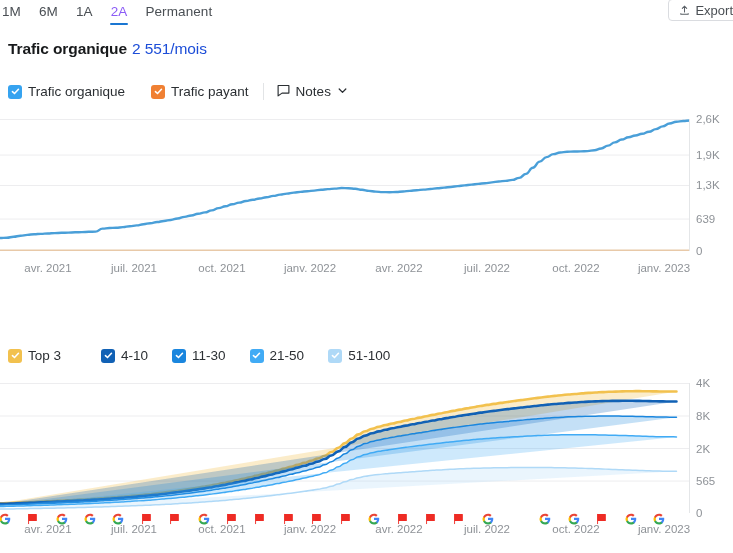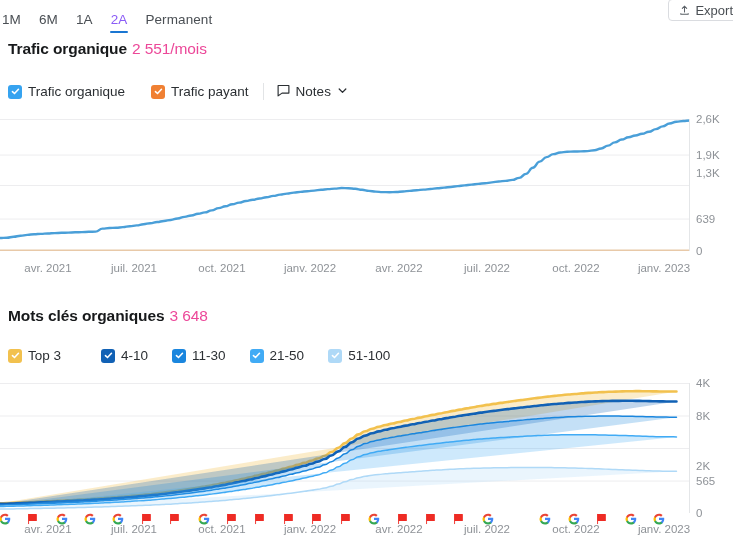--- a/index.html
+++ b/index.html
@@ -12,21 +12,21 @@
   }
   .page { position: relative; width: 733px; height: 553px; }
 
   
   .tabbar {
     position: absolute; top: 0; left: 0; width: 733px; height: 22px;
     display: flex; align-items: flex-start;
   }
   .tab {
     font-size: 13.5px; color: #4a4f54; letter-spacing: .1px;
-    padding: 12px 0 6px 0; margin-right: 18px; position: relative;
+    padding: 4px 0 6px 0; margin-right: 18px; position: relative;
     white-space: nowrap; cursor: pointer;
   }
   .tab:first-child { margin-left: 2px; }
   .tab.active { color: #8b5cf6; font-weight: 400; }
   .tab.active::after {
     content: ""; position: absolute; left: -1px; right: -1px; bottom: 0;
     height: 2.5px; background: #1a76d2; border-radius: 2px;
   }
 
   .export-btn {
@@ -36,21 +36,21 @@
     background: #fff; font-size: 13px; color: #4a4f54;
     cursor: pointer; white-space: nowrap;
   }
   .export-btn svg { display: block; }
 
   
   .sec-title {
     font-size: 15.5px; font-weight: bold; color: #17191b;
     letter-spacing: -.1px; white-space: nowrap;
   }
-  .sec-title .val { font-weight: normal; color: #ec4899; margin-left: 5px; }
+  .sec-title .val { font-weight: normal; color: #1d4ed8; margin-left: 5px; }
 
   
   .legend { display: flex; align-items: center; }
   .legend-item {
     display: flex; align-items: center; gap: 6px;
     font-size: 13.5px; color: #2b2f33; cursor: pointer; white-space: nowrap;
   }
   .cbox {
     width: 14px; height: 14px; border-radius: 3px;
     display: flex; align-items: center; justify-content: center;
@@ -148,38 +148,35 @@
         <line x1="0" x2="690" y1="100.05846153846153" y2="100.05846153846153" stroke="#ededef" stroke-width="1"></line>
         <line x1="0" x2="690" y1="66.5" y2="66.5" stroke="#ededef" stroke-width="1"></line>
         <line x1="0" x2="690" y1="36.03846153846155" y2="36.03846153846155" stroke="#ededef" stroke-width="1"></line>
         <line x1="0" x2="690" y1="0.5" y2="0.5" stroke="#ededef" stroke-width="1"></line>
         <path d="M0.00,119.05 C3.42,119.05 3.42,118.70 6.83,118.70 C10.25,118.70 10.25,117.78 13.66,117.78 C17.08,117.78 17.08,116.77 20.50,116.77 C23.91,116.77 23.91,115.86 27.33,115.86 C30.74,115.86 30.74,115.25 34.16,115.25 C37.57,115.25 37.57,114.84 40.99,114.84 C44.41,114.84 44.41,114.48 47.82,114.48 C51.24,114.48 51.24,114.13 54.65,114.13 C58.07,114.13 58.07,113.82 61.49,113.82 C64.90,113.82 64.90,113.62 68.32,113.62 C71.73,113.62 71.73,113.32 75.15,113.32 C78.56,113.32 78.56,113.11 81.98,113.11 C85.40,113.11 85.40,112.81 88.81,112.81 C92.23,112.81 92.23,112.61 95.64,112.61 C99.06,112.61 99.06,109.66 102.48,109.66 C105.89,109.66 105.89,109.05 109.31,109.05 C112.72,109.05 112.72,108.75 116.14,108.75 C119.55,108.75 119.55,108.14 122.97,108.14 C126.39,108.14 126.39,107.22 129.80,107.22 C133.22,107.22 133.22,106.36 136.63,106.36 C140.05,106.36 140.05,105.19 143.47,105.19 C146.88,105.19 146.88,104.18 150.30,104.18 C153.71,104.18 153.71,103.06 157.13,103.06 C160.54,103.06 160.54,101.94 163.96,101.94 C167.38,101.94 167.38,100.93 170.79,100.93 C174.21,100.93 174.21,99.51 177.62,99.51 C181.04,99.51 181.04,97.88 184.46,97.88 C187.87,97.88 187.87,96.46 191.29,96.46 C194.70,96.46 194.70,94.68 198.12,94.68 C201.53,94.68 201.53,93.42 204.95,93.42 C208.37,93.42 208.37,91.38 211.78,91.38 C215.20,91.38 215.20,89.10 218.61,89.10 C222.03,89.10 222.03,87.32 225.45,87.32 C228.86,87.32 228.86,85.29 232.28,85.29 C235.69,85.29 235.69,83.67 239.11,83.67 C242.52,83.67 242.52,81.99 245.94,81.99 C249.36,81.99 249.36,80.72 252.77,80.72 C256.19,80.72 256.19,79.45 259.60,79.45 C263.02,79.45 263.02,78.18 266.44,78.18 C269.85,78.18 269.85,76.92 273.27,76.92 C276.68,76.92 276.68,75.65 280.10,75.65 C283.51,75.65 283.51,74.63 286.93,74.63 C290.35,74.63 290.35,73.62 293.76,73.62 C297.18,73.62 297.18,72.85 300.59,72.85 C304.01,72.85 304.01,72.19 307.43,72.19 C310.84,72.19 310.84,71.58 314.26,71.58 C317.67,71.58 317.67,70.82 321.09,70.82 C324.50,70.82 324.50,70.16 327.92,70.16 C331.34,70.16 331.34,69.66 334.75,69.66 C338.17,69.66 338.17,69.05 341.58,69.05 C345.00,69.05 345.00,69.30 348.42,69.30 C351.83,69.30 351.83,69.81 355.25,69.81 C358.66,69.81 358.66,70.82 362.08,70.82 C365.50,70.82 365.50,71.84 368.91,71.84 C372.33,71.84 372.33,72.60 375.74,72.60 C379.16,72.60 379.16,73.11 382.57,73.11 C385.99,73.11 385.99,73.21 389.41,73.21 C392.82,73.21 392.82,73.01 396.24,73.01 C399.65,73.01 399.65,72.50 403.07,72.50 C406.49,72.50 406.49,71.84 409.90,71.84 C413.32,71.84 413.32,71.18 416.73,71.18 C420.15,71.18 420.15,70.67 423.56,70.67 C426.98,70.67 426.98,69.96 430.40,69.96 C433.81,69.96 433.81,69.30 437.23,69.30 C440.64,69.30 440.64,68.64 444.06,68.64 C447.48,68.64 447.48,67.93 450.89,67.93 C454.31,67.93 454.31,67.12 457.72,67.12 C461.14,67.12 461.14,66.41 464.55,66.41 C467.97,66.41 467.97,65.59 471.39,65.59 C474.80,65.59 474.80,64.88 478.22,64.88 C481.63,64.88 481.63,64.22 485.05,64.22 C488.47,64.22 488.47,63.36 491.88,63.36 C495.30,63.36 495.30,62.55 498.71,62.55 C502.13,62.55 502.13,61.84 505.54,61.84 C508.96,61.84 508.96,60.92 512.38,60.92 C515.79,60.92 515.79,58.89 519.21,58.89 C522.62,58.89 522.62,54.83 526.04,54.83 C529.46,54.83 529.46,48.74 532.87,48.74 C536.29,48.74 536.29,42.65 539.70,42.65 C543.12,42.65 543.12,38.08 546.53,38.08 C549.95,38.08 549.95,35.13 553.37,35.13 C556.78,35.13 556.78,33.51 560.20,33.51 C563.61,33.51 563.61,32.75 567.03,32.75 C570.45,32.75 570.45,32.49 573.86,32.49 C577.28,32.49 577.28,32.39 580.69,32.39 C584.11,32.39 584.11,32.09 587.52,32.09 C590.94,32.09 590.94,31.22 594.36,31.22 C597.77,31.22 597.77,29.45 601.19,29.45 C604.60,29.45 604.60,26.65 608.02,26.65 C611.44,26.65 611.44,23.35 614.85,23.35 C618.27,23.35 618.27,20.56 621.68,20.56 C625.10,20.56 625.10,18.28 628.51,18.28 C631.93,18.28 631.93,16.50 635.35,16.50 C638.76,16.50 638.76,14.72 642.18,14.72 C645.59,14.72 645.59,12.69 649.01,12.69 C652.43,12.69 652.43,10.15 655.84,10.15 C659.26,10.15 659.26,7.36 662.67,7.36 C666.09,7.36 666.09,4.57 669.50,4.57 C672.92,4.57 672.92,2.79 676.34,2.79 C679.75,2.79 679.75,2.03 683.17,2.03 C686.58,2.03 686.58,1.52 690.00,1.52" fill="none" stroke="#4A9FD8" stroke-width="2.4" stroke-linecap="round" stroke-linejoin="round"></path>
         <path d="M0.00,131.59 C3.42,131.59 3.42,131.59 6.83,131.59 C10.25,131.59 10.25,131.59 13.66,131.59 C17.08,131.59 17.08,131.59 20.50,131.59 C23.91,131.59 23.91,131.59 27.33,131.59 C30.74,131.59 30.74,131.59 34.16,131.59 C37.57,131.59 37.57,131.59 40.99,131.59 C44.41,131.59 44.41,131.59 47.82,131.59 C51.24,131.59 51.24,131.59 54.65,131.59 C58.07,131.59 58.07,131.59 61.49,131.59 C64.90,131.59 64.90,131.59 68.32,131.59 C71.73,131.59 71.73,131.59 75.15,131.59 C78.56,131.59 78.56,131.59 81.98,131.59 C85.40,131.59 85.40,131.59 88.81,131.59 C92.23,131.59 92.23,131.59 95.64,131.59 C99.06,131.59 99.06,131.59 102.48,131.59 C105.89,131.59 105.89,131.59 109.31,131.59 C112.72,131.59 112.72,131.59 116.14,131.59 C119.55,131.59 119.55,131.59 122.97,131.59 C126.39,131.59 126.39,131.59 129.80,131.59 C133.22,131.59 133.22,131.59 136.63,131.59 C140.05,131.59 140.05,131.59 143.47,131.59 C146.88,131.59 146.88,131.59 150.30,131.59 C153.71,131.59 153.71,131.59 157.13,131.59 C160.54,131.59 160.54,131.59 163.96,131.59 C167.38,131.59 167.38,131.59 170.79,131.59 C174.21,131.59 174.21,131.59 177.62,131.59 C181.04,131.59 181.04,131.59 184.46,131.59 C187.87,131.59 187.87,131.59 191.29,131.59 C194.70,131.59 194.70,131.59 198.12,131.59 C201.53,131.59 201.53,131.59 204.95,131.59 C208.37,131.59 208.37,131.59 211.78,131.59 C215.20,131.59 215.20,131.59 218.61,131.59 C222.03,131.59 222.03,131.59 225.45,131.59 C228.86,131.59 228.86,131.59 232.28,131.59 C235.69,131.59 235.69,131.59 239.11,131.59 C242.52,131.59 242.52,131.59 245.94,131.59 C249.36,131.59 249.36,131.59 252.77,131.59 C256.19,131.59 256.19,131.59 259.60,131.59 C263.02,131.59 263.02,131.59 266.44,131.59 C269.85,131.59 269.85,131.59 273.27,131.59 C276.68,131.59 276.68,131.59 280.10,131.59 C283.51,131.59 283.51,131.59 286.93,131.59 C290.35,131.59 290.35,131.59 293.76,131.59 C297.18,131.59 297.18,131.59 300.59,131.59 C304.01,131.59 304.01,131.59 307.43,131.59 C310.84,131.59 310.84,131.59 314.26,131.59 C317.67,131.59 317.67,131.59 321.09,131.59 C324.50,131.59 324.50,131.59 327.92,131.59 C331.34,131.59 331.34,131.59 334.75,131.59 C338.17,131.59 338.17,131.59 341.58,131.59 C345.00,131.59 345.00,131.59 348.42,131.59 C351.83,131.59 351.83,131.59 355.25,131.59 C358.66,131.59 358.66,131.59 362.08,131.59 C365.50,131.59 365.50,131.59 368.91,131.59 C372.33,131.59 372.33,131.59 375.74,131.59 C379.16,131.59 379.16,131.59 382.57,131.59 C385.99,131.59 385.99,131.59 389.41,131.59 C392.82,131.59 392.82,131.59 396.24,131.59 C399.65,131.59 399.65,131.59 403.07,131.59 C406.49,131.59 406.49,131.59 409.90,131.59 C413.32,131.59 413.32,131.59 416.73,131.59 C420.15,131.59 420.15,131.59 423.56,131.59 C426.98,131.59 426.98,131.59 430.40,131.59 C433.81,131.59 433.81,131.59 437.23,131.59 C440.64,131.59 440.64,131.59 444.06,131.59 C447.48,131.59 447.48,131.59 450.89,131.59 C454.31,131.59 454.31,131.59 457.72,131.59 C461.14,131.59 461.14,131.59 464.55,131.59 C467.97,131.59 467.97,131.59 471.39,131.59 C474.80,131.59 474.80,131.59 478.22,131.59 C481.63,131.59 481.63,131.59 485.05,131.59 C488.47,131.59 488.47,131.59 491.88,131.59 C495.30,131.59 495.30,131.59 498.71,131.59 C502.13,131.59 502.13,131.59 505.54,131.59 C508.96,131.59 508.96,131.59 512.38,131.59 C515.79,131.59 515.79,131.59 519.21,131.59 C522.62,131.59 522.62,131.59 526.04,131.59 C529.46,131.59 529.46,131.59 532.87,131.59 C536.29,131.59 536.29,131.59 539.70,131.59 C543.12,131.59 543.12,131.59 546.53,131.59 C549.95,131.59 549.95,131.59 553.37,131.59 C556.78,131.59 556.78,131.59 560.20,131.59 C563.61,131.59 563.61,131.59 567.03,131.59 C570.45,131.59 570.45,131.59 573.86,131.59 C577.28,131.59 577.28,131.59 580.69,131.59 C584.11,131.59 584.11,131.59 587.52,131.59 C590.94,131.59 590.94,131.59 594.36,131.59 C597.77,131.59 597.77,131.59 601.19,131.59 C604.60,131.59 604.60,131.59 608.02,131.59 C611.44,131.59 611.44,131.59 614.85,131.59 C618.27,131.59 618.27,131.59 621.68,131.59 C625.10,131.59 625.10,131.59 628.51,131.59 C631.93,131.59 631.93,131.59 635.35,131.59 C638.76,131.59 638.76,131.59 642.18,131.59 C645.59,131.59 645.59,131.59 649.01,131.59 C652.43,131.59 652.43,131.59 655.84,131.59 C659.26,131.59 659.26,131.59 662.67,131.59 C666.09,131.59 666.09,131.59 669.50,131.59 C672.92,131.59 672.92,131.59 676.34,131.59 C679.75,131.59 679.75,131.59 683.17,131.59 C686.58,131.59 686.58,131.59 690.00,131.59" fill="none" stroke="#E8C9A8" stroke-width="2.4" stroke-linecap="round" stroke-linejoin="round"></path>
         <line x1="689.5" x2="689.5" y1="0" y2="132" stroke="#e4e6e8" stroke-width="1"></line>
       </svg>
       <div class="ylab" style="top: 132px;">0</div>
       <div class="ylab" style="top: 99.5585px;">639</div>
-      <div class="ylab" style="top: 54px;">1,3K</div>
+      <div class="ylab" style="top: 66px;">1,3K</div>
       <div class="ylab" style="top: 35.5385px;">1,9K</div>
       <div class="ylab" style="top: 0px; text-align: right;">2,6K</div>
     </div>
   <div class="xaxis" id="chart1-x" style="top:262px; height:16px;">
       <div class="xlab" style="left: 26px;">avr. 2021</div>
       <div class="xlab" style="left: 112px;">juil. 2021</div>
       <div class="xlab" style="left: 200px;">oct. 2021</div>
       <div class="xlab" style="left: 288px;">janv. 2022</div>
       <div class="xlab" style="left: 377px;">avr. 2022</div>
       <div class="xlab" style="left: 465px;">juil. 2022</div>
       <div class="xlab" style="left: 554px;">oct. 2022</div>
       <div class="xlab" style="left: 642px;">janv. 2023</div>
     </div>
 
-  <div class="sec-title" style="position:absolute; left:8px; top:307px;">
-    <span>Mots clés organiques</span><span class="val">3 648</span>
-  </div>
 
   <div class="legend" style="position:absolute; left:8px; top:348px;">
     <div class="legend-item" style="margin-right:40px;">
       <span class="cbox" style="background:#F2C14E;">
         <svg width="9" height="9" viewBox="0 0 10 10">
             <path d="M1.6 5.1 L3.9 7.3 L8.3 2.5" fill="none" stroke="#fff" stroke-width="1.7" stroke-linecap="round" stroke-linejoin="round"></path>
           </svg>
       </span>
       <span>Top 3</span>
     </div>
@@ -231,21 +228,21 @@
         <path d="M0.00,122.04 C3.38,122.04 3.38,121.84 6.76,121.84 C10.15,121.84 10.15,121.65 13.53,121.65 C16.91,121.65 16.91,121.42 20.29,121.42 C23.68,121.42 23.68,121.19 27.06,121.19 C30.44,121.19 30.44,120.97 33.82,120.97 C37.21,120.97 37.21,120.70 40.59,120.70 C43.97,120.70 43.97,120.44 47.35,120.44 C50.74,120.44 50.74,120.19 54.12,120.19 C57.50,120.19 57.50,119.89 60.88,119.89 C64.26,119.89 64.26,119.60 67.65,119.60 C71.03,119.60 71.03,119.28 74.41,119.28 C77.79,119.28 77.79,118.98 81.18,118.98 C84.56,118.98 84.56,118.63 87.94,118.63 C91.32,118.63 91.32,118.23 94.71,118.23 C98.09,118.23 98.09,117.84 101.47,117.84 C104.85,117.84 104.85,117.42 108.24,117.42 C111.62,117.42 111.62,117.00 115.00,117.00 C118.38,117.00 118.38,116.58 121.76,116.58 C125.15,116.58 125.15,116.09 128.53,116.09 C131.91,116.09 131.91,115.57 135.29,115.57 C138.68,115.57 138.68,115.05 142.06,115.05 C145.44,115.05 145.44,114.47 148.82,114.47 C152.21,114.47 152.21,113.85 155.59,113.85 C158.97,113.85 158.97,113.23 162.35,113.23 C165.74,113.23 165.74,112.52 169.12,112.52 C172.50,112.52 172.50,111.77 175.88,111.77 C179.26,111.77 179.26,110.99 182.65,110.99 C186.03,110.99 186.03,110.17 189.41,110.17 C192.79,110.17 192.79,109.30 196.18,109.30 C199.56,109.30 199.56,108.39 202.94,108.39 C206.32,108.39 206.32,107.41 209.71,107.41 C213.09,107.41 213.09,106.37 216.47,106.37 C219.85,106.37 219.85,105.27 223.24,105.27 C226.62,105.27 226.62,104.13 230.00,104.13 C233.38,104.13 233.38,102.89 236.76,102.89 C240.15,102.89 240.15,101.63 243.53,101.63 C246.91,101.63 246.91,100.30 250.29,100.30 C253.68,100.30 253.68,98.93 257.06,98.93 C260.44,98.93 260.44,97.50 263.82,97.50 C267.21,97.50 267.21,96.04 270.59,96.04 C273.97,96.04 273.97,94.54 277.35,94.54 C280.74,94.54 280.74,92.98 284.12,92.98 C287.50,92.98 287.50,91.36 290.88,91.36 C294.26,91.36 294.26,89.67 297.65,89.67 C301.03,89.67 301.03,87.94 304.41,87.94 C307.79,87.94 307.79,86.16 311.18,86.16 C314.56,86.16 314.56,84.24 317.94,84.24 C321.32,84.24 321.32,81.87 324.71,81.87 C328.09,81.87 328.09,78.65 331.47,78.65 C334.85,78.65 334.85,74.91 338.24,74.91 C341.62,74.91 341.62,70.78 345.00,70.78 C348.38,70.78 348.38,66.69 351.76,66.69 C355.15,66.69 355.15,63.21 358.53,63.21 C361.91,63.21 361.91,60.58 365.29,60.58 C368.68,60.58 368.68,58.50 372.06,58.50 C375.44,58.50 375.44,56.88 378.82,56.88 C382.21,56.88 382.21,55.51 385.59,55.51 C388.97,55.51 388.97,54.21 392.35,54.21 C395.74,54.21 395.74,53.07 399.12,53.07 C402.50,53.07 402.50,51.94 405.88,51.94 C409.26,51.94 409.26,50.80 412.65,50.80 C416.03,50.80 416.03,49.72 419.41,49.72 C422.79,49.72 422.79,48.65 426.18,48.65 C429.56,48.65 429.56,47.58 432.94,47.58 C436.32,47.58 436.32,46.57 439.71,46.57 C443.09,46.57 443.09,45.56 446.47,45.56 C449.85,45.56 449.85,44.62 453.24,44.62 C456.62,44.62 456.62,43.68 460.00,43.68 C463.38,43.68 463.38,42.80 466.76,42.80 C470.15,42.80 470.15,41.92 473.53,41.92 C476.91,41.92 476.91,41.11 480.29,41.11 C483.68,41.11 483.68,40.36 487.06,40.36 C490.44,40.36 490.44,39.68 493.82,39.68 C497.21,39.68 497.21,39.00 500.59,39.00 C503.97,39.00 503.97,38.38 507.35,38.38 C510.74,38.38 510.74,37.77 514.12,37.77 C517.50,37.77 517.50,37.18 520.88,37.18 C524.26,37.18 524.26,36.59 527.65,36.59 C531.03,36.59 531.03,36.04 534.41,36.04 C537.79,36.04 537.79,35.49 541.18,35.49 C544.56,35.49 544.56,35.00 547.94,35.00 C551.32,35.00 551.32,34.58 554.71,34.58 C558.09,34.58 558.09,34.22 561.47,34.22 C564.85,34.22 564.85,33.86 568.24,33.86 C571.62,33.86 571.62,33.64 575.00,33.64 C578.38,33.64 578.38,33.41 581.76,33.41 C585.15,33.41 585.15,33.21 588.53,33.21 C591.91,33.21 591.91,33.15 595.29,33.15 C598.68,33.15 598.68,33.08 602.06,33.08 C605.44,33.08 605.44,33.02 608.82,33.02 C612.21,33.02 612.21,33.08 615.59,33.08 C618.97,33.08 618.97,33.15 622.35,33.15 C625.74,33.15 625.74,33.21 629.12,33.21 C632.50,33.21 632.50,33.38 635.88,33.38 C639.26,33.38 639.26,33.54 642.65,33.54 C646.03,33.54 646.03,33.77 649.41,33.77 C652.79,33.77 652.79,33.93 656.18,33.93 C659.56,33.93 659.56,34.06 662.94,34.06 C666.32,34.06 666.32,34.13 669.71,34.13 C673.09,34.13 673.09,34.19 676.47,34.19 C679.85,34.19 679.85,NaN 683.24,NaN C686.62,NaN 686.62,NaN 690.00,NaN L690.00,130.00 L0.00,130.00 Z" fill="#1A86DE" fill-opacity="0.26"></path>
         <path d="M0.00,122.04 C3.38,122.04 3.38,121.84 6.76,121.84 C10.15,121.84 10.15,121.65 13.53,121.65 C16.91,121.65 16.91,121.42 20.29,121.42 C23.68,121.42 23.68,121.19 27.06,121.19 C30.44,121.19 30.44,120.97 33.82,120.97 C37.21,120.97 37.21,120.70 40.59,120.70 C43.97,120.70 43.97,120.44 47.35,120.44 C50.74,120.44 50.74,120.19 54.12,120.19 C57.50,120.19 57.50,119.89 60.88,119.89 C64.26,119.89 64.26,119.60 67.65,119.60 C71.03,119.60 71.03,119.28 74.41,119.28 C77.79,119.28 77.79,118.98 81.18,118.98 C84.56,118.98 84.56,118.63 87.94,118.63 C91.32,118.63 91.32,118.23 94.71,118.23 C98.09,118.23 98.09,117.84 101.47,117.84 C104.85,117.84 104.85,117.42 108.24,117.42 C111.62,117.42 111.62,117.00 115.00,117.00 C118.38,117.00 118.38,116.58 121.76,116.58 C125.15,116.58 125.15,116.09 128.53,116.09 C131.91,116.09 131.91,115.57 135.29,115.57 C138.68,115.57 138.68,115.05 142.06,115.05 C145.44,115.05 145.44,114.47 148.82,114.47 C152.21,114.47 152.21,113.85 155.59,113.85 C158.97,113.85 158.97,113.23 162.35,113.23 C165.74,113.23 165.74,112.52 169.12,112.52 C172.50,112.52 172.50,111.77 175.88,111.77 C179.26,111.77 179.26,110.99 182.65,110.99 C186.03,110.99 186.03,110.17 189.41,110.17 C192.79,110.17 192.79,109.30 196.18,109.30 C199.56,109.30 199.56,108.39 202.94,108.39 C206.32,108.39 206.32,107.41 209.71,107.41 C213.09,107.41 213.09,106.37 216.47,106.37 C219.85,106.37 219.85,105.27 223.24,105.27 C226.62,105.27 226.62,104.13 230.00,104.13 C233.38,104.13 233.38,102.89 236.76,102.89 C240.15,102.89 240.15,101.63 243.53,101.63 C246.91,101.63 246.91,100.30 250.29,100.30 C253.68,100.30 253.68,98.93 257.06,98.93 C260.44,98.93 260.44,97.50 263.82,97.50 C267.21,97.50 267.21,96.04 270.59,96.04 C273.97,96.04 273.97,94.54 277.35,94.54 C280.74,94.54 280.74,92.98 284.12,92.98 C287.50,92.98 287.50,91.36 290.88,91.36 C294.26,91.36 294.26,89.67 297.65,89.67 C301.03,89.67 301.03,87.94 304.41,87.94 C307.79,87.94 307.79,86.16 311.18,86.16 C314.56,86.16 314.56,84.24 317.94,84.24 C321.32,84.24 321.32,81.87 324.71,81.87 C328.09,81.87 328.09,78.65 331.47,78.65 C334.85,78.65 334.85,74.91 338.24,74.91 C341.62,74.91 341.62,70.78 345.00,70.78 C348.38,70.78 348.38,66.69 351.76,66.69 C355.15,66.69 355.15,63.21 358.53,63.21 C361.91,63.21 361.91,60.58 365.29,60.58 C368.68,60.58 368.68,58.50 372.06,58.50 C375.44,58.50 375.44,56.88 378.82,56.88 C382.21,56.88 382.21,55.51 385.59,55.51 C388.97,55.51 388.97,54.21 392.35,54.21 C395.74,54.21 395.74,53.07 399.12,53.07 C402.50,53.07 402.50,51.94 405.88,51.94 C409.26,51.94 409.26,50.80 412.65,50.80 C416.03,50.80 416.03,49.72 419.41,49.72 C422.79,49.72 422.79,48.65 426.18,48.65 C429.56,48.65 429.56,47.58 432.94,47.58 C436.32,47.58 436.32,46.57 439.71,46.57 C443.09,46.57 443.09,45.56 446.47,45.56 C449.85,45.56 449.85,44.62 453.24,44.62 C456.62,44.62 456.62,43.68 460.00,43.68 C463.38,43.68 463.38,42.80 466.76,42.80 C470.15,42.80 470.15,41.92 473.53,41.92 C476.91,41.92 476.91,41.11 480.29,41.11 C483.68,41.11 483.68,40.36 487.06,40.36 C490.44,40.36 490.44,39.68 493.82,39.68 C497.21,39.68 497.21,39.00 500.59,39.00 C503.97,39.00 503.97,38.38 507.35,38.38 C510.74,38.38 510.74,37.77 514.12,37.77 C517.50,37.77 517.50,37.18 520.88,37.18 C524.26,37.18 524.26,36.59 527.65,36.59 C531.03,36.59 531.03,36.04 534.41,36.04 C537.79,36.04 537.79,35.49 541.18,35.49 C544.56,35.49 544.56,35.00 547.94,35.00 C551.32,35.00 551.32,34.58 554.71,34.58 C558.09,34.58 558.09,34.22 561.47,34.22 C564.85,34.22 564.85,33.86 568.24,33.86 C571.62,33.86 571.62,33.64 575.00,33.64 C578.38,33.64 578.38,33.41 581.76,33.41 C585.15,33.41 585.15,33.21 588.53,33.21 C591.91,33.21 591.91,33.15 595.29,33.15 C598.68,33.15 598.68,33.08 602.06,33.08 C605.44,33.08 605.44,33.02 608.82,33.02 C612.21,33.02 612.21,33.08 615.59,33.08 C618.97,33.08 618.97,33.15 622.35,33.15 C625.74,33.15 625.74,33.21 629.12,33.21 C632.50,33.21 632.50,33.38 635.88,33.38 C639.26,33.38 639.26,33.54 642.65,33.54 C646.03,33.54 646.03,33.77 649.41,33.77 C652.79,33.77 652.79,33.93 656.18,33.93 C659.56,33.93 659.56,34.06 662.94,34.06 C666.32,34.06 666.32,34.13 669.71,34.13 C673.09,34.13 673.09,34.19 676.47,34.19 C679.85,34.19 679.85,NaN 683.24,NaN C686.62,NaN 686.62,NaN 690.00,NaN" fill="none" stroke="#1A86DE" stroke-width="1.5" stroke-linecap="round"></path>
         <path d="M0.00,123.50 C3.38,123.50 3.38,123.34 6.76,123.34 C10.15,123.34 10.15,123.17 13.53,123.17 C16.91,123.17 16.91,122.98 20.29,122.98 C23.68,122.98 23.68,122.82 27.06,122.82 C30.44,122.82 30.44,122.62 33.82,122.62 C37.21,122.62 37.21,122.39 40.59,122.39 C43.97,122.39 43.97,122.20 47.35,122.20 C50.74,122.20 50.74,121.97 54.12,121.97 C57.50,121.97 57.50,121.75 60.88,121.75 C64.26,121.75 64.26,121.48 67.65,121.48 C71.03,121.48 71.03,121.22 74.41,121.22 C77.79,121.22 77.79,120.97 81.18,120.97 C84.56,120.97 84.56,120.67 87.94,120.67 C91.32,120.67 91.32,120.35 94.71,120.35 C98.09,120.35 98.09,120.02 101.47,120.02 C104.85,120.02 104.85,119.66 108.24,119.66 C111.62,119.66 111.62,119.31 115.00,119.31 C118.38,119.31 118.38,118.95 121.76,118.95 C125.15,118.95 125.15,118.53 128.53,118.53 C131.91,118.53 131.91,118.11 135.29,118.11 C138.68,118.11 138.68,117.65 142.06,117.65 C145.44,117.65 145.44,117.16 148.82,117.16 C152.21,117.16 152.21,116.64 155.59,116.64 C158.97,116.64 158.97,116.12 162.35,116.12 C165.74,116.12 165.74,115.54 169.12,115.54 C172.50,115.54 172.50,114.92 175.88,114.92 C179.26,114.92 179.26,114.27 182.65,114.27 C186.03,114.27 186.03,113.59 189.41,113.59 C192.79,113.59 192.79,112.87 196.18,112.87 C199.56,112.87 199.56,112.13 202.94,112.13 C206.32,112.13 206.32,111.31 209.71,111.31 C213.09,111.31 213.09,110.47 216.47,110.47 C219.85,110.47 219.85,109.56 223.24,109.56 C226.62,109.56 226.62,108.61 230.00,108.61 C233.38,108.61 233.38,107.61 236.76,107.61 C240.15,107.61 240.15,106.57 243.53,106.57 C246.91,106.57 246.91,105.46 250.29,105.46 C253.68,105.46 253.68,104.33 257.06,104.33 C260.44,104.33 260.44,103.12 263.82,103.12 C267.21,103.12 267.21,101.89 270.59,101.89 C273.97,101.89 273.97,100.62 277.35,100.62 C280.74,100.62 280.74,99.29 284.12,99.29 C287.50,99.29 287.50,97.92 290.88,97.92 C294.26,97.92 294.26,96.49 297.65,96.49 C301.03,96.49 301.03,95.03 304.41,95.03 C307.79,95.03 307.79,93.50 311.18,93.50 C314.56,93.50 314.56,91.88 317.94,91.88 C321.32,91.88 321.32,89.86 324.71,89.86 C328.09,89.86 328.09,87.10 331.47,87.10 C334.85,87.10 334.85,83.85 338.24,83.85 C341.62,83.85 341.62,80.28 345.00,80.28 C348.38,80.28 348.38,76.70 351.76,76.70 C355.15,76.70 355.15,73.68 358.53,73.68 C361.91,73.68 361.91,71.44 365.29,71.44 C368.68,71.44 368.68,69.68 372.06,69.68 C375.44,69.68 375.44,68.31 378.82,68.31 C382.21,68.31 382.21,67.21 385.59,67.21 C388.97,67.21 388.97,66.17 392.35,66.17 C395.74,66.17 395.74,65.26 399.12,65.26 C402.50,65.26 402.50,64.35 405.88,64.35 C409.26,64.35 409.26,63.44 412.65,63.44 C416.03,63.44 416.03,62.59 419.41,62.59 C422.79,62.59 422.79,61.75 426.18,61.75 C429.56,61.75 429.56,60.91 432.94,60.91 C436.32,60.91 436.32,60.13 439.71,60.13 C443.09,60.13 443.09,59.34 446.47,59.34 C449.85,59.34 449.85,58.63 453.24,58.63 C456.62,58.63 456.62,57.92 460.00,57.92 C463.38,57.92 463.38,57.27 466.76,57.27 C470.15,57.27 470.15,56.61 473.53,56.61 C476.91,56.61 476.91,56.03 480.29,56.03 C483.68,56.03 483.68,55.51 487.06,55.51 C490.44,55.51 490.44,55.05 493.82,55.05 C497.21,55.05 497.21,54.60 500.59,54.60 C503.97,54.60 503.97,54.21 507.35,54.21 C510.74,54.21 510.74,53.82 514.12,53.82 C517.50,53.82 517.50,53.46 520.88,53.46 C524.26,53.46 524.26,53.10 527.65,53.10 C531.03,53.10 531.03,52.78 534.41,52.78 C537.79,52.78 537.79,52.45 541.18,52.45 C544.56,52.45 544.56,52.19 547.94,52.19 C551.32,52.19 551.32,52.00 554.71,52.00 C558.09,52.00 558.09,51.87 561.47,51.87 C564.85,51.87 564.85,51.74 568.24,51.74 C571.62,51.74 571.62,51.74 575.00,51.74 C578.38,51.74 578.38,51.74 581.76,51.74 C585.15,51.74 585.15,51.74 588.53,51.74 C591.91,51.74 591.91,51.87 595.29,51.87 C598.68,51.87 598.68,52.00 602.06,52.00 C605.44,52.00 605.44,52.13 608.82,52.13 C612.21,52.13 612.21,52.33 615.59,52.33 C618.97,52.33 618.97,52.52 622.35,52.52 C625.74,52.52 625.74,52.72 629.12,52.72 C632.50,52.72 632.50,52.94 635.88,52.94 C639.26,52.94 639.26,53.17 642.65,53.17 C646.03,53.17 646.03,53.43 649.41,53.43 C652.79,53.43 652.79,53.63 656.18,53.63 C659.56,53.63 659.56,53.75 662.94,53.75 C666.32,53.75 666.32,53.82 669.71,53.82 C673.09,53.82 673.09,53.88 676.47,53.88 C679.85,53.88 679.85,NaN 683.24,NaN C686.62,NaN 686.62,NaN 690.00,NaN L690.00,130.00 L0.00,130.00 Z" fill="#41ABF5" fill-opacity="0.26"></path>
         <path d="M0.00,123.50 C3.38,123.50 3.38,123.34 6.76,123.34 C10.15,123.34 10.15,123.17 13.53,123.17 C16.91,123.17 16.91,122.98 20.29,122.98 C23.68,122.98 23.68,122.82 27.06,122.82 C30.44,122.82 30.44,122.62 33.82,122.62 C37.21,122.62 37.21,122.39 40.59,122.39 C43.97,122.39 43.97,122.20 47.35,122.20 C50.74,122.20 50.74,121.97 54.12,121.97 C57.50,121.97 57.50,121.75 60.88,121.75 C64.26,121.75 64.26,121.48 67.65,121.48 C71.03,121.48 71.03,121.22 74.41,121.22 C77.79,121.22 77.79,120.97 81.18,120.97 C84.56,120.97 84.56,120.67 87.94,120.67 C91.32,120.67 91.32,120.35 94.71,120.35 C98.09,120.35 98.09,120.02 101.47,120.02 C104.85,120.02 104.85,119.66 108.24,119.66 C111.62,119.66 111.62,119.31 115.00,119.31 C118.38,119.31 118.38,118.95 121.76,118.95 C125.15,118.95 125.15,118.53 128.53,118.53 C131.91,118.53 131.91,118.11 135.29,118.11 C138.68,118.11 138.68,117.65 142.06,117.65 C145.44,117.65 145.44,117.16 148.82,117.16 C152.21,117.16 152.21,116.64 155.59,116.64 C158.97,116.64 158.97,116.12 162.35,116.12 C165.74,116.12 165.74,115.54 169.12,115.54 C172.50,115.54 172.50,114.92 175.88,114.92 C179.26,114.92 179.26,114.27 182.65,114.27 C186.03,114.27 186.03,113.59 189.41,113.59 C192.79,113.59 192.79,112.87 196.18,112.87 C199.56,112.87 199.56,112.13 202.94,112.13 C206.32,112.13 206.32,111.31 209.71,111.31 C213.09,111.31 213.09,110.47 216.47,110.47 C219.85,110.47 219.85,109.56 223.24,109.56 C226.62,109.56 226.62,108.61 230.00,108.61 C233.38,108.61 233.38,107.61 236.76,107.61 C240.15,107.61 240.15,106.57 243.53,106.57 C246.91,106.57 246.91,105.46 250.29,105.46 C253.68,105.46 253.68,104.33 257.06,104.33 C260.44,104.33 260.44,103.12 263.82,103.12 C267.21,103.12 267.21,101.89 270.59,101.89 C273.97,101.89 273.97,100.62 277.35,100.62 C280.74,100.62 280.74,99.29 284.12,99.29 C287.50,99.29 287.50,97.92 290.88,97.92 C294.26,97.92 294.26,96.49 297.65,96.49 C301.03,96.49 301.03,95.03 304.41,95.03 C307.79,95.03 307.79,93.50 311.18,93.50 C314.56,93.50 314.56,91.88 317.94,91.88 C321.32,91.88 321.32,89.86 324.71,89.86 C328.09,89.86 328.09,87.10 331.47,87.10 C334.85,87.10 334.85,83.85 338.24,83.85 C341.62,83.85 341.62,80.28 345.00,80.28 C348.38,80.28 348.38,76.70 351.76,76.70 C355.15,76.70 355.15,73.68 358.53,73.68 C361.91,73.68 361.91,71.44 365.29,71.44 C368.68,71.44 368.68,69.68 372.06,69.68 C375.44,69.68 375.44,68.31 378.82,68.31 C382.21,68.31 382.21,67.21 385.59,67.21 C388.97,67.21 388.97,66.17 392.35,66.17 C395.74,66.17 395.74,65.26 399.12,65.26 C402.50,65.26 402.50,64.35 405.88,64.35 C409.26,64.35 409.26,63.44 412.65,63.44 C416.03,63.44 416.03,62.59 419.41,62.59 C422.79,62.59 422.79,61.75 426.18,61.75 C429.56,61.75 429.56,60.91 432.94,60.91 C436.32,60.91 436.32,60.13 439.71,60.13 C443.09,60.13 443.09,59.34 446.47,59.34 C449.85,59.34 449.85,58.63 453.24,58.63 C456.62,58.63 456.62,57.92 460.00,57.92 C463.38,57.92 463.38,57.27 466.76,57.27 C470.15,57.27 470.15,56.61 473.53,56.61 C476.91,56.61 476.91,56.03 480.29,56.03 C483.68,56.03 483.68,55.51 487.06,55.51 C490.44,55.51 490.44,55.05 493.82,55.05 C497.21,55.05 497.21,54.60 500.59,54.60 C503.97,54.60 503.97,54.21 507.35,54.21 C510.74,54.21 510.74,53.82 514.12,53.82 C517.50,53.82 517.50,53.46 520.88,53.46 C524.26,53.46 524.26,53.10 527.65,53.10 C531.03,53.10 531.03,52.78 534.41,52.78 C537.79,52.78 537.79,52.45 541.18,52.45 C544.56,52.45 544.56,52.19 547.94,52.19 C551.32,52.19 551.32,52.00 554.71,52.00 C558.09,52.00 558.09,51.87 561.47,51.87 C564.85,51.87 564.85,51.74 568.24,51.74 C571.62,51.74 571.62,51.74 575.00,51.74 C578.38,51.74 578.38,51.74 581.76,51.74 C585.15,51.74 585.15,51.74 588.53,51.74 C591.91,51.74 591.91,51.87 595.29,51.87 C598.68,51.87 598.68,52.00 602.06,52.00 C605.44,52.00 605.44,52.13 608.82,52.13 C612.21,52.13 612.21,52.33 615.59,52.33 C618.97,52.33 618.97,52.52 622.35,52.52 C625.74,52.52 625.74,52.72 629.12,52.72 C632.50,52.72 632.50,52.94 635.88,52.94 C639.26,52.94 639.26,53.17 642.65,53.17 C646.03,53.17 646.03,53.43 649.41,53.43 C652.79,53.43 652.79,53.63 656.18,53.63 C659.56,53.63 659.56,53.75 662.94,53.75 C666.32,53.75 666.32,53.82 669.71,53.82 C673.09,53.82 673.09,53.88 676.47,53.88 C679.85,53.88 679.85,NaN 683.24,NaN C686.62,NaN 686.62,NaN 690.00,NaN" fill="none" stroke="#41ABF5" stroke-width="1.5" stroke-linecap="round"></path>
         <path d="M0.00,126.10 C3.38,126.10 3.38,126.00 6.76,126.00 C10.15,126.00 10.15,125.91 13.53,125.91 C16.91,125.91 16.91,125.78 20.29,125.78 C23.68,125.78 23.68,125.68 27.06,125.68 C30.44,125.68 30.44,125.55 33.82,125.55 C37.21,125.55 37.21,125.42 40.59,125.42 C43.97,125.42 43.97,125.29 47.35,125.29 C50.74,125.29 50.74,125.16 54.12,125.16 C57.50,125.16 57.50,125.00 60.88,125.00 C64.26,125.00 64.26,124.83 67.65,124.83 C71.03,124.83 71.03,124.67 74.41,124.67 C77.79,124.67 77.79,124.51 81.18,124.51 C84.56,124.51 84.56,124.31 87.94,124.31 C91.32,124.31 91.32,124.12 94.71,124.12 C98.09,124.12 98.09,123.92 101.47,123.92 C104.85,123.92 104.85,123.69 108.24,123.69 C111.62,123.69 111.62,123.47 115.00,123.47 C118.38,123.47 118.38,123.24 121.76,123.24 C125.15,123.24 125.15,122.98 128.53,122.98 C131.91,122.98 131.91,122.72 135.29,122.72 C138.68,122.72 138.68,122.43 142.06,122.43 C145.44,122.43 145.44,122.14 148.82,122.14 C152.21,122.14 152.21,121.81 155.59,121.81 C158.97,121.81 158.97,121.48 162.35,121.48 C165.74,121.48 165.74,121.13 169.12,121.13 C172.50,121.13 172.50,120.74 175.88,120.74 C179.26,120.74 179.26,120.35 182.65,120.35 C186.03,120.35 186.03,119.92 189.41,119.92 C192.79,119.92 192.79,119.47 196.18,119.47 C199.56,119.47 199.56,119.02 202.94,119.02 C206.32,119.02 206.32,118.53 209.71,118.53 C213.09,118.53 213.09,118.01 216.47,118.01 C219.85,118.01 219.85,117.45 223.24,117.45 C226.62,117.45 226.62,116.87 230.00,116.87 C233.38,116.87 233.38,116.25 236.76,116.25 C240.15,116.25 240.15,115.60 243.53,115.60 C246.91,115.60 246.91,114.92 250.29,114.92 C253.68,114.92 253.68,114.20 257.06,114.20 C260.44,114.20 260.44,113.46 263.82,113.46 C267.21,113.46 267.21,112.68 270.59,112.68 C273.97,112.68 273.97,111.86 277.35,111.86 C280.74,111.86 280.74,111.02 284.12,111.02 C287.50,111.02 287.50,110.14 290.88,110.14 C294.26,110.14 294.26,109.23 297.65,109.23 C301.03,109.23 301.03,108.29 304.41,108.29 C307.79,108.29 307.79,107.31 311.18,107.31 C314.56,107.31 314.56,106.28 317.94,106.28 C321.32,106.28 321.32,104.97 324.71,104.97 C328.09,104.97 328.09,103.19 331.47,103.19 C334.85,103.19 334.85,101.08 338.24,101.08 C341.62,101.08 341.62,98.80 345.00,98.80 C348.38,98.80 348.38,96.53 351.76,96.53 C355.15,96.53 355.15,94.64 358.53,94.64 C361.91,94.64 361.91,93.28 365.29,93.28 C368.68,93.28 368.68,92.23 372.06,92.23 C375.44,92.23 375.44,91.45 378.82,91.45 C382.21,91.45 382.21,90.81 385.59,90.81 C388.97,90.81 388.97,90.22 392.35,90.22 C395.74,90.22 395.74,89.70 399.12,89.70 C402.50,89.70 402.50,89.18 405.88,89.18 C409.26,89.18 409.26,88.66 412.65,88.66 C416.03,88.66 416.03,88.20 419.41,88.20 C422.79,88.20 422.79,87.75 426.18,87.75 C429.56,87.75 429.56,87.30 432.94,87.30 C436.32,87.30 436.32,86.91 439.71,86.91 C443.09,86.91 443.09,86.52 446.47,86.52 C449.85,86.52 449.85,86.19 453.24,86.19 C456.62,86.19 456.62,85.86 460.00,85.86 C463.38,85.86 463.38,85.60 466.76,85.60 C470.15,85.60 470.15,85.34 473.53,85.34 C476.91,85.34 476.91,85.15 480.29,85.15 C483.68,85.15 483.68,84.96 487.06,84.96 C490.44,84.96 490.44,84.83 493.82,84.83 C497.21,84.83 497.21,84.69 500.59,84.69 C503.97,84.69 503.97,84.63 507.35,84.63 C510.74,84.63 510.74,84.56 514.12,84.56 C517.50,84.56 517.50,84.53 520.88,84.53 C524.26,84.53 524.26,84.50 527.65,84.50 C531.03,84.50 531.03,84.50 534.41,84.50 C537.79,84.50 537.79,84.50 541.18,84.50 C544.56,84.50 544.56,84.56 547.94,84.56 C551.32,84.56 551.32,84.63 554.71,84.63 C558.09,84.63 558.09,84.76 561.47,84.76 C564.85,84.76 564.85,84.89 568.24,84.89 C571.62,84.89 571.62,85.09 575.00,85.09 C578.38,85.09 578.38,85.28 581.76,85.28 C585.15,85.28 585.15,85.47 588.53,85.47 C591.91,85.47 591.91,85.73 595.29,85.73 C598.68,85.73 598.68,86.00 602.06,86.00 C605.44,86.00 605.44,86.25 608.82,86.25 C612.21,86.25 612.21,86.52 615.59,86.52 C618.97,86.52 618.97,86.78 622.35,86.78 C625.74,86.78 625.74,87.03 629.12,87.03 C632.50,87.03 632.50,87.30 635.88,87.30 C639.26,87.30 639.26,87.56 642.65,87.56 C646.03,87.56 646.03,87.81 649.41,87.81 C652.79,87.81 652.79,88.01 656.18,88.01 C659.56,88.01 659.56,88.14 662.94,88.14 C666.32,88.14 666.32,88.20 669.71,88.20 C673.09,88.20 673.09,88.27 676.47,88.27 C679.85,88.27 679.85,NaN 683.24,NaN C686.62,NaN 686.62,NaN 690.00,NaN L690.00,130.00 L0.00,130.00 Z" fill="#AFD9F7" fill-opacity="0.26"></path>
         <path d="M0.00,126.10 C3.38,126.10 3.38,126.00 6.76,126.00 C10.15,126.00 10.15,125.91 13.53,125.91 C16.91,125.91 16.91,125.78 20.29,125.78 C23.68,125.78 23.68,125.68 27.06,125.68 C30.44,125.68 30.44,125.55 33.82,125.55 C37.21,125.55 37.21,125.42 40.59,125.42 C43.97,125.42 43.97,125.29 47.35,125.29 C50.74,125.29 50.74,125.16 54.12,125.16 C57.50,125.16 57.50,125.00 60.88,125.00 C64.26,125.00 64.26,124.83 67.65,124.83 C71.03,124.83 71.03,124.67 74.41,124.67 C77.79,124.67 77.79,124.51 81.18,124.51 C84.56,124.51 84.56,124.31 87.94,124.31 C91.32,124.31 91.32,124.12 94.71,124.12 C98.09,124.12 98.09,123.92 101.47,123.92 C104.85,123.92 104.85,123.69 108.24,123.69 C111.62,123.69 111.62,123.47 115.00,123.47 C118.38,123.47 118.38,123.24 121.76,123.24 C125.15,123.24 125.15,122.98 128.53,122.98 C131.91,122.98 131.91,122.72 135.29,122.72 C138.68,122.72 138.68,122.43 142.06,122.43 C145.44,122.43 145.44,122.14 148.82,122.14 C152.21,122.14 152.21,121.81 155.59,121.81 C158.97,121.81 158.97,121.48 162.35,121.48 C165.74,121.48 165.74,121.13 169.12,121.13 C172.50,121.13 172.50,120.74 175.88,120.74 C179.26,120.74 179.26,120.35 182.65,120.35 C186.03,120.35 186.03,119.92 189.41,119.92 C192.79,119.92 192.79,119.47 196.18,119.47 C199.56,119.47 199.56,119.02 202.94,119.02 C206.32,119.02 206.32,118.53 209.71,118.53 C213.09,118.53 213.09,118.01 216.47,118.01 C219.85,118.01 219.85,117.45 223.24,117.45 C226.62,117.45 226.62,116.87 230.00,116.87 C233.38,116.87 233.38,116.25 236.76,116.25 C240.15,116.25 240.15,115.60 243.53,115.60 C246.91,115.60 246.91,114.92 250.29,114.92 C253.68,114.92 253.68,114.20 257.06,114.20 C260.44,114.20 260.44,113.46 263.82,113.46 C267.21,113.46 267.21,112.68 270.59,112.68 C273.97,112.68 273.97,111.86 277.35,111.86 C280.74,111.86 280.74,111.02 284.12,111.02 C287.50,111.02 287.50,110.14 290.88,110.14 C294.26,110.14 294.26,109.23 297.65,109.23 C301.03,109.23 301.03,108.29 304.41,108.29 C307.79,108.29 307.79,107.31 311.18,107.31 C314.56,107.31 314.56,106.28 317.94,106.28 C321.32,106.28 321.32,104.97 324.71,104.97 C328.09,104.97 328.09,103.19 331.47,103.19 C334.85,103.19 334.85,101.08 338.24,101.08 C341.62,101.08 341.62,98.80 345.00,98.80 C348.38,98.80 348.38,96.53 351.76,96.53 C355.15,96.53 355.15,94.64 358.53,94.64 C361.91,94.64 361.91,93.28 365.29,93.28 C368.68,93.28 368.68,92.23 372.06,92.23 C375.44,92.23 375.44,91.45 378.82,91.45 C382.21,91.45 382.21,90.81 385.59,90.81 C388.97,90.81 388.97,90.22 392.35,90.22 C395.74,90.22 395.74,89.70 399.12,89.70 C402.50,89.70 402.50,89.18 405.88,89.18 C409.26,89.18 409.26,88.66 412.65,88.66 C416.03,88.66 416.03,88.20 419.41,88.20 C422.79,88.20 422.79,87.75 426.18,87.75 C429.56,87.75 429.56,87.30 432.94,87.30 C436.32,87.30 436.32,86.91 439.71,86.91 C443.09,86.91 443.09,86.52 446.47,86.52 C449.85,86.52 449.85,86.19 453.24,86.19 C456.62,86.19 456.62,85.86 460.00,85.86 C463.38,85.86 463.38,85.60 466.76,85.60 C470.15,85.60 470.15,85.34 473.53,85.34 C476.91,85.34 476.91,85.15 480.29,85.15 C483.68,85.15 483.68,84.96 487.06,84.96 C490.44,84.96 490.44,84.83 493.82,84.83 C497.21,84.83 497.21,84.69 500.59,84.69 C503.97,84.69 503.97,84.63 507.35,84.63 C510.74,84.63 510.74,84.56 514.12,84.56 C517.50,84.56 517.50,84.53 520.88,84.53 C524.26,84.53 524.26,84.50 527.65,84.50 C531.03,84.50 531.03,84.50 534.41,84.50 C537.79,84.50 537.79,84.50 541.18,84.50 C544.56,84.50 544.56,84.56 547.94,84.56 C551.32,84.56 551.32,84.63 554.71,84.63 C558.09,84.63 558.09,84.76 561.47,84.76 C564.85,84.76 564.85,84.89 568.24,84.89 C571.62,84.89 571.62,85.09 575.00,85.09 C578.38,85.09 578.38,85.28 581.76,85.28 C585.15,85.28 585.15,85.47 588.53,85.47 C591.91,85.47 591.91,85.73 595.29,85.73 C598.68,85.73 598.68,86.00 602.06,86.00 C605.44,86.00 605.44,86.25 608.82,86.25 C612.21,86.25 612.21,86.52 615.59,86.52 C618.97,86.52 618.97,86.78 622.35,86.78 C625.74,86.78 625.74,87.03 629.12,87.03 C632.50,87.03 632.50,87.30 635.88,87.30 C639.26,87.30 639.26,87.56 642.65,87.56 C646.03,87.56 646.03,87.81 649.41,87.81 C652.79,87.81 652.79,88.01 656.18,88.01 C659.56,88.01 659.56,88.14 662.94,88.14 C666.32,88.14 666.32,88.20 669.71,88.20 C673.09,88.20 673.09,88.27 676.47,88.27 C679.85,88.27 679.85,NaN 683.24,NaN C686.62,NaN 686.62,NaN 690.00,NaN" fill="none" stroke="#AFD9F7" stroke-width="1.5" stroke-linecap="round"></path>
         <line x1="689.5" x2="689.5" y1="0" y2="130" stroke="#e4e6e8" stroke-width="1"></line>
       </svg>
       <div class="ylab" style="top: 130px;">0</div>
       <div class="ylab" style="top: 97.565px;">565</div>
-      <div class="ylab" style="top: 83px;">2K</div>
+      <div class="ylab" style="top: 66px;">2K</div>
       <div class="ylab" style="top: 32.5px;">8K</div>
       <div class="ylab" style="top: 0px;">4K</div>
     </div>
   <div class="markers" id="chart2-markers" style="top:513px;">
       <span class="marker" style="left: 5px; top: 7px;"><svg width="12" height="12" viewBox="0 0 48 48">
           <path fill="#4285F4" d="M45 24c0-1.6-.15-3.1-.4-4.6H24v9h11.8c-.5 2.7-2 5-4.3 6.6v5.5h7c4.1-3.8 6.5-9.4 6.5-16.5z"></path>
           <path fill="#34A853" d="M24 46c5.8 0 10.7-1.9 14.3-5.2l-7-5.5c-1.9 1.3-4.4 2.1-7.3 2.1-5.6 0-10.4-3.8-12.1-8.9H4.7v5.6C8.3 41.3 15.6 46 24 46z"></path>
           <path fill="#FBBC05" d="M11.9 28.5c-.4-1.3-.7-2.7-.7-4.1s.3-2.8.7-4.1v-5.6H4.7A21.9 21.9 0 0 0 2 24.4c0 3.5.8 6.9 2.7 9.7l7.2-5.6z"></path>
           <path fill="#EA4335" d="M24 11.4c3.2 0 6 1.1 8.2 3.2l6.2-6.2C34.7 4.9 29.8 3 24 3 15.6 3 8.3 7.7 4.7 14.7l7.2 5.6c1.7-5.1 6.5-8.9 12.1-8.9z"></path>
         </svg></span>

